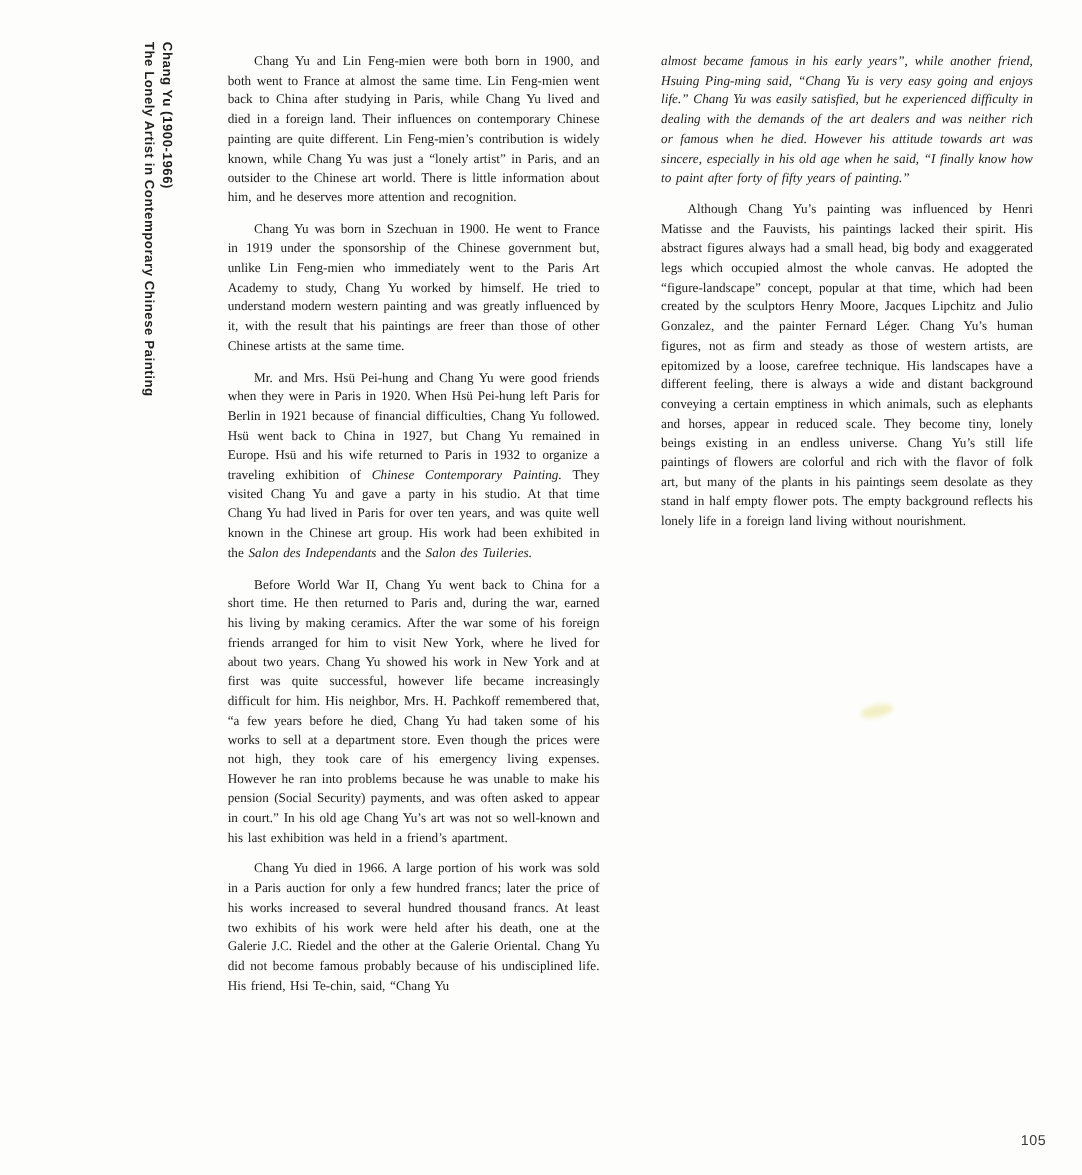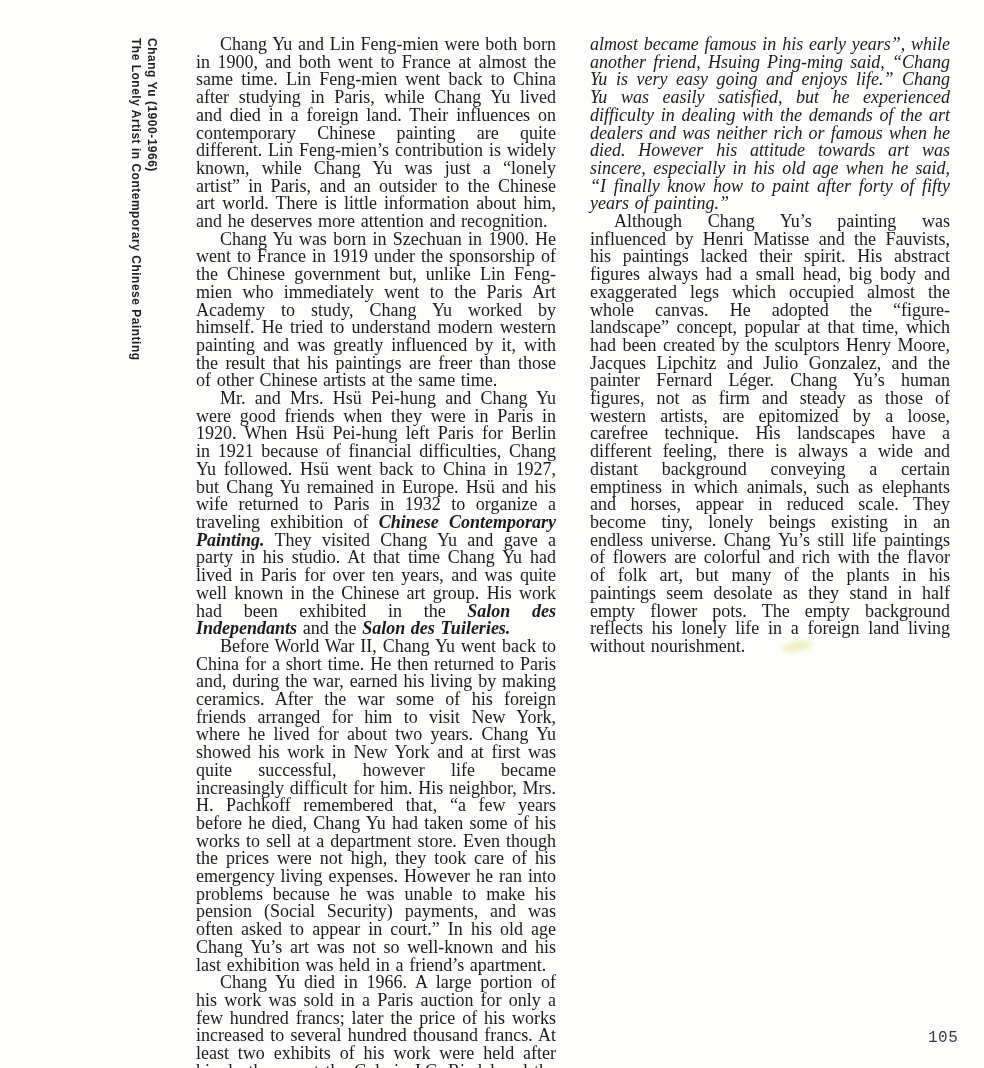--- a/index.html
+++ b/index.html
@@ -34,35 +34,35 @@
     line-height: 16px;
   }
   .column {
     position: absolute;
     top: 36px;
     width: 360px;
   }
   .column-left  { left: 196px; }
   .column-right { left: 590px; }
   .column p {
-    margin: 0;
+    margin: 11px;
     text-align: justify;
     text-indent: 24px;
-    font-size: 18px;
+    font-size: 12px;
     line-height: 17.7px;
     word-spacing: 1.2px;
   }
   .column p.no-indent { text-indent: 0; font-style: italic; }
-  .italic { font-style: italic; font-weight: bold; }
+  .italic { font-style: italic; }
   .page-number {
     position: absolute;
     left: 928px;
     top: 1029px;
-    font-family: Liberation Mono, monospace;
-    font-size: 16px;
+    font-family: Liberation Sans, sans-serif;
+    font-size: 13px;
     letter-spacing: 0.5px;
     color: #3a3a3a;
   }
   .smudge {
     position: absolute;
     left: 782px;
     top: 641px;
     width: 30px;
     height: 11px;
     background: rgba(232, 228, 150, 0.55);

